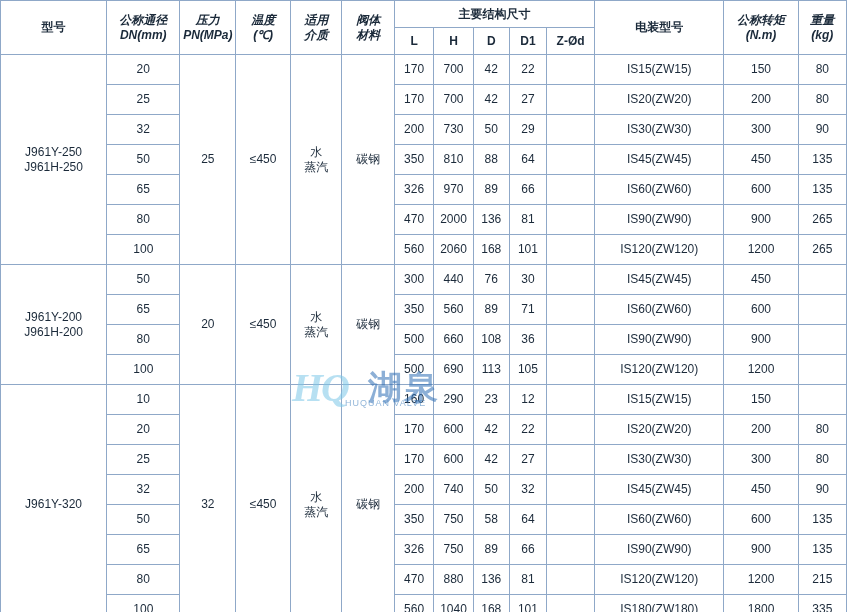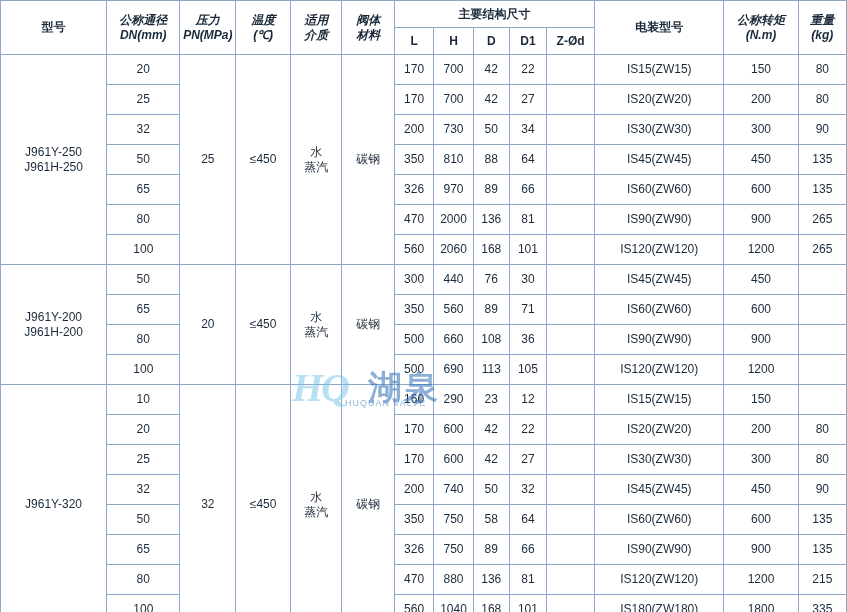--- a/index.html
+++ b/index.html
@@ -190,21 +190,21 @@
         <td></td>
         <td>IS20(ZW20)</td>
         <td>200</td>
         <td>80</td>
       </tr>
       <tr>
         <td>32</td>
         <td>200</td>
         <td>730</td>
         <td>50</td>
-        <td>34</td>
+        <td>29</td>
         <td></td>
         <td>IS30(ZW30)</td>
         <td>300</td>
         <td>90</td>
       </tr>
       <tr>
         <td>50</td>
         <td>350</td>
         <td>810</td>
         <td>88</td>

